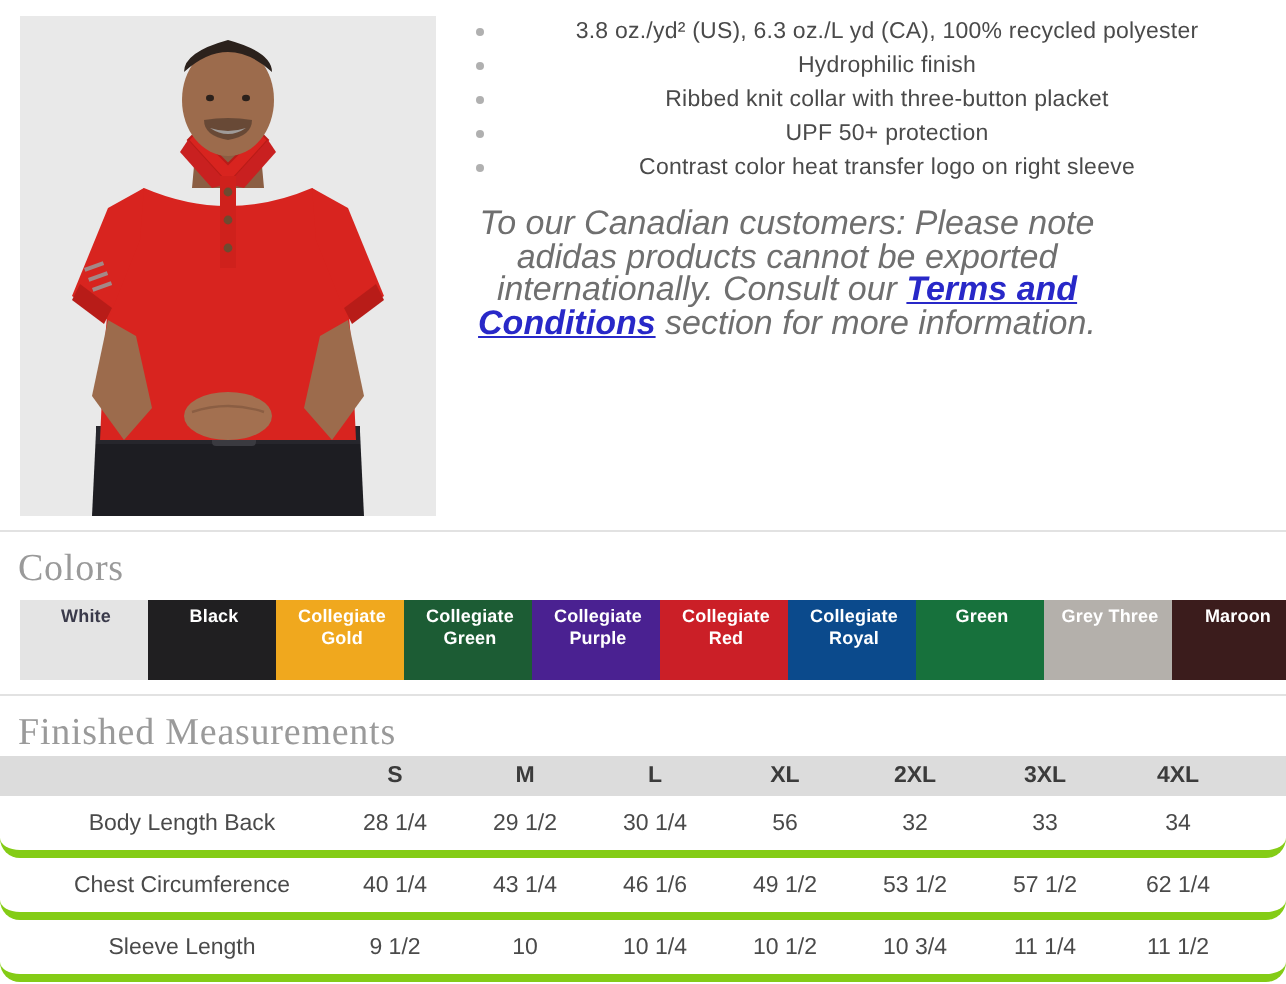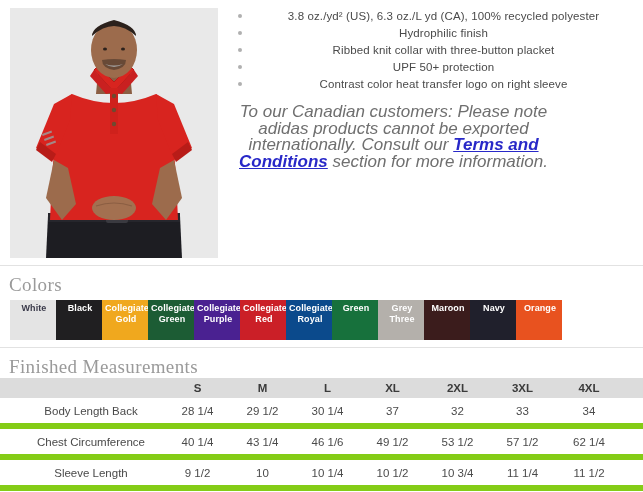--- a/index.html
+++ b/index.html
@@ -47,35 +47,35 @@
   .section-title {
     position:absolute; left:9px;
     font-family:"Liberation Serif", serif;
     font-size:19px; color:#9a9a9a; letter-spacing:0.02em;
     white-space:nowrap;
   }
 
   
   .swatch-strip { position:absolute; left:10px; top:300px; height:40px; display:flex; }
   .swatch {
-    width:46px; height:40px; position:relative; overflow:hidden;
+    width:64px; height:40px; position:relative; overflow:hidden;
   }
   .swatch .label {
     position:absolute; left:3px; top:3px; right:1px;
     font-size:9px; font-weight:bold; line-height:10.5px;
     letter-spacing:0.01em;
   }
 
   
   .mtable { position:absolute; left:0; top:378px; width:643px; }
   .mrow { display:flex; align-items:center; width:643px; }
   .mhead { background:#dcdcdc; height:20px; }
   .mhead .cell { font-size:11.5px; font-weight:bold; color:#3b3b3b; }
   .mbody .cell { font-size:11.5px; color:#4a4a4a; }
-  .mbody { height:31px; border-bottom:6px solid #84cc16; }
+  .mbody { height:31px; border-bottom:4px solid #84cc16;border-radius:10px; }
   .mbody.first { border-top:none; }
   .cell { flex:0 0 auto; }
   .c-label { width:165px; padding-left:17px; }
   .c-size  { width:65px; }
   .c-size.last { width:68px; }
 </style>
 </head>
 <body>
 
 <div id="page">
@@ -215,21 +215,21 @@
       <div class="cell c-size">2XL</div>
       <div class="cell c-size">3XL</div>
       <div class="cell c-size last">4XL</div>
     </div>
 
     <div class="mrow mbody first">
       <div class="cell c-label">Body Length Back</div>
       <div class="cell c-size">28 1/4</div>
       <div class="cell c-size">29 1/2</div>
       <div class="cell c-size">30 1/4</div>
-      <div class="cell c-size">37</div>
+      <div class="cell c-size">56</div>
       <div class="cell c-size">32</div>
       <div class="cell c-size">33</div>
       <div class="cell c-size last">34</div>
     </div>
 
     <div class="mrow mbody">
       <div class="cell c-label">Chest Circumference</div>
       <div class="cell c-size">40 1/4</div>
       <div class="cell c-size">43 1/4</div>
       <div class="cell c-size">46 1/6</div>

